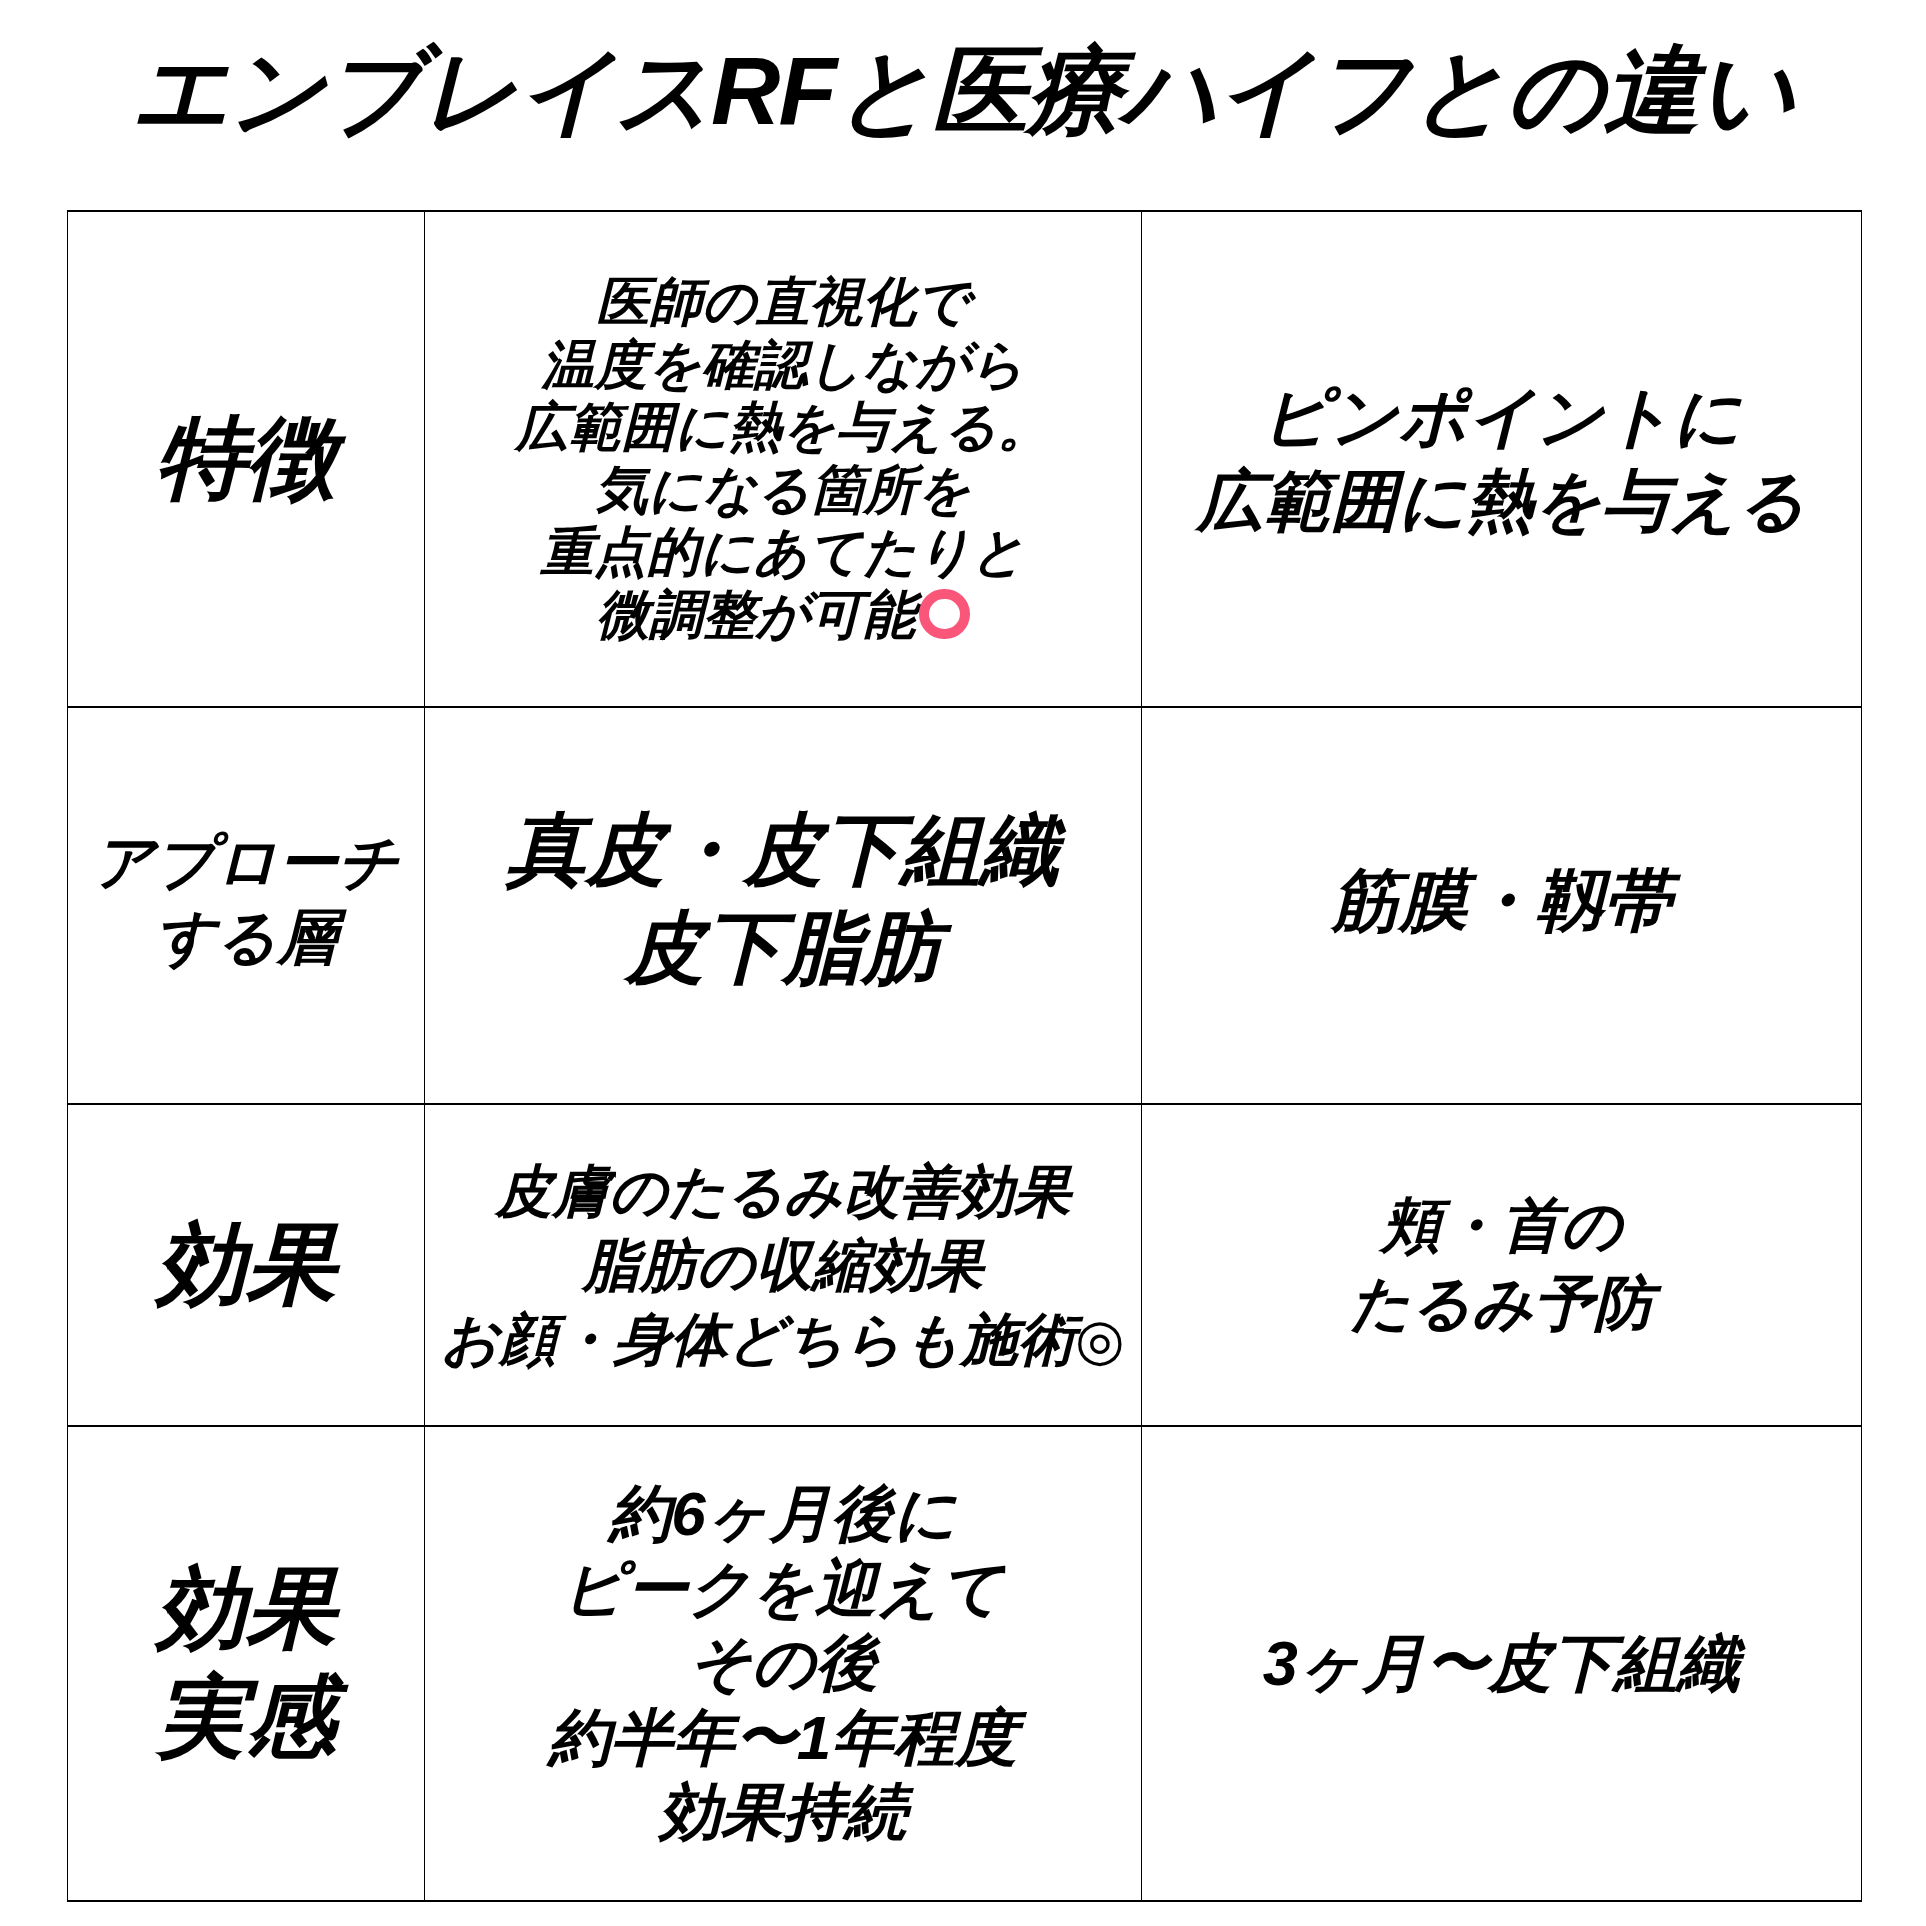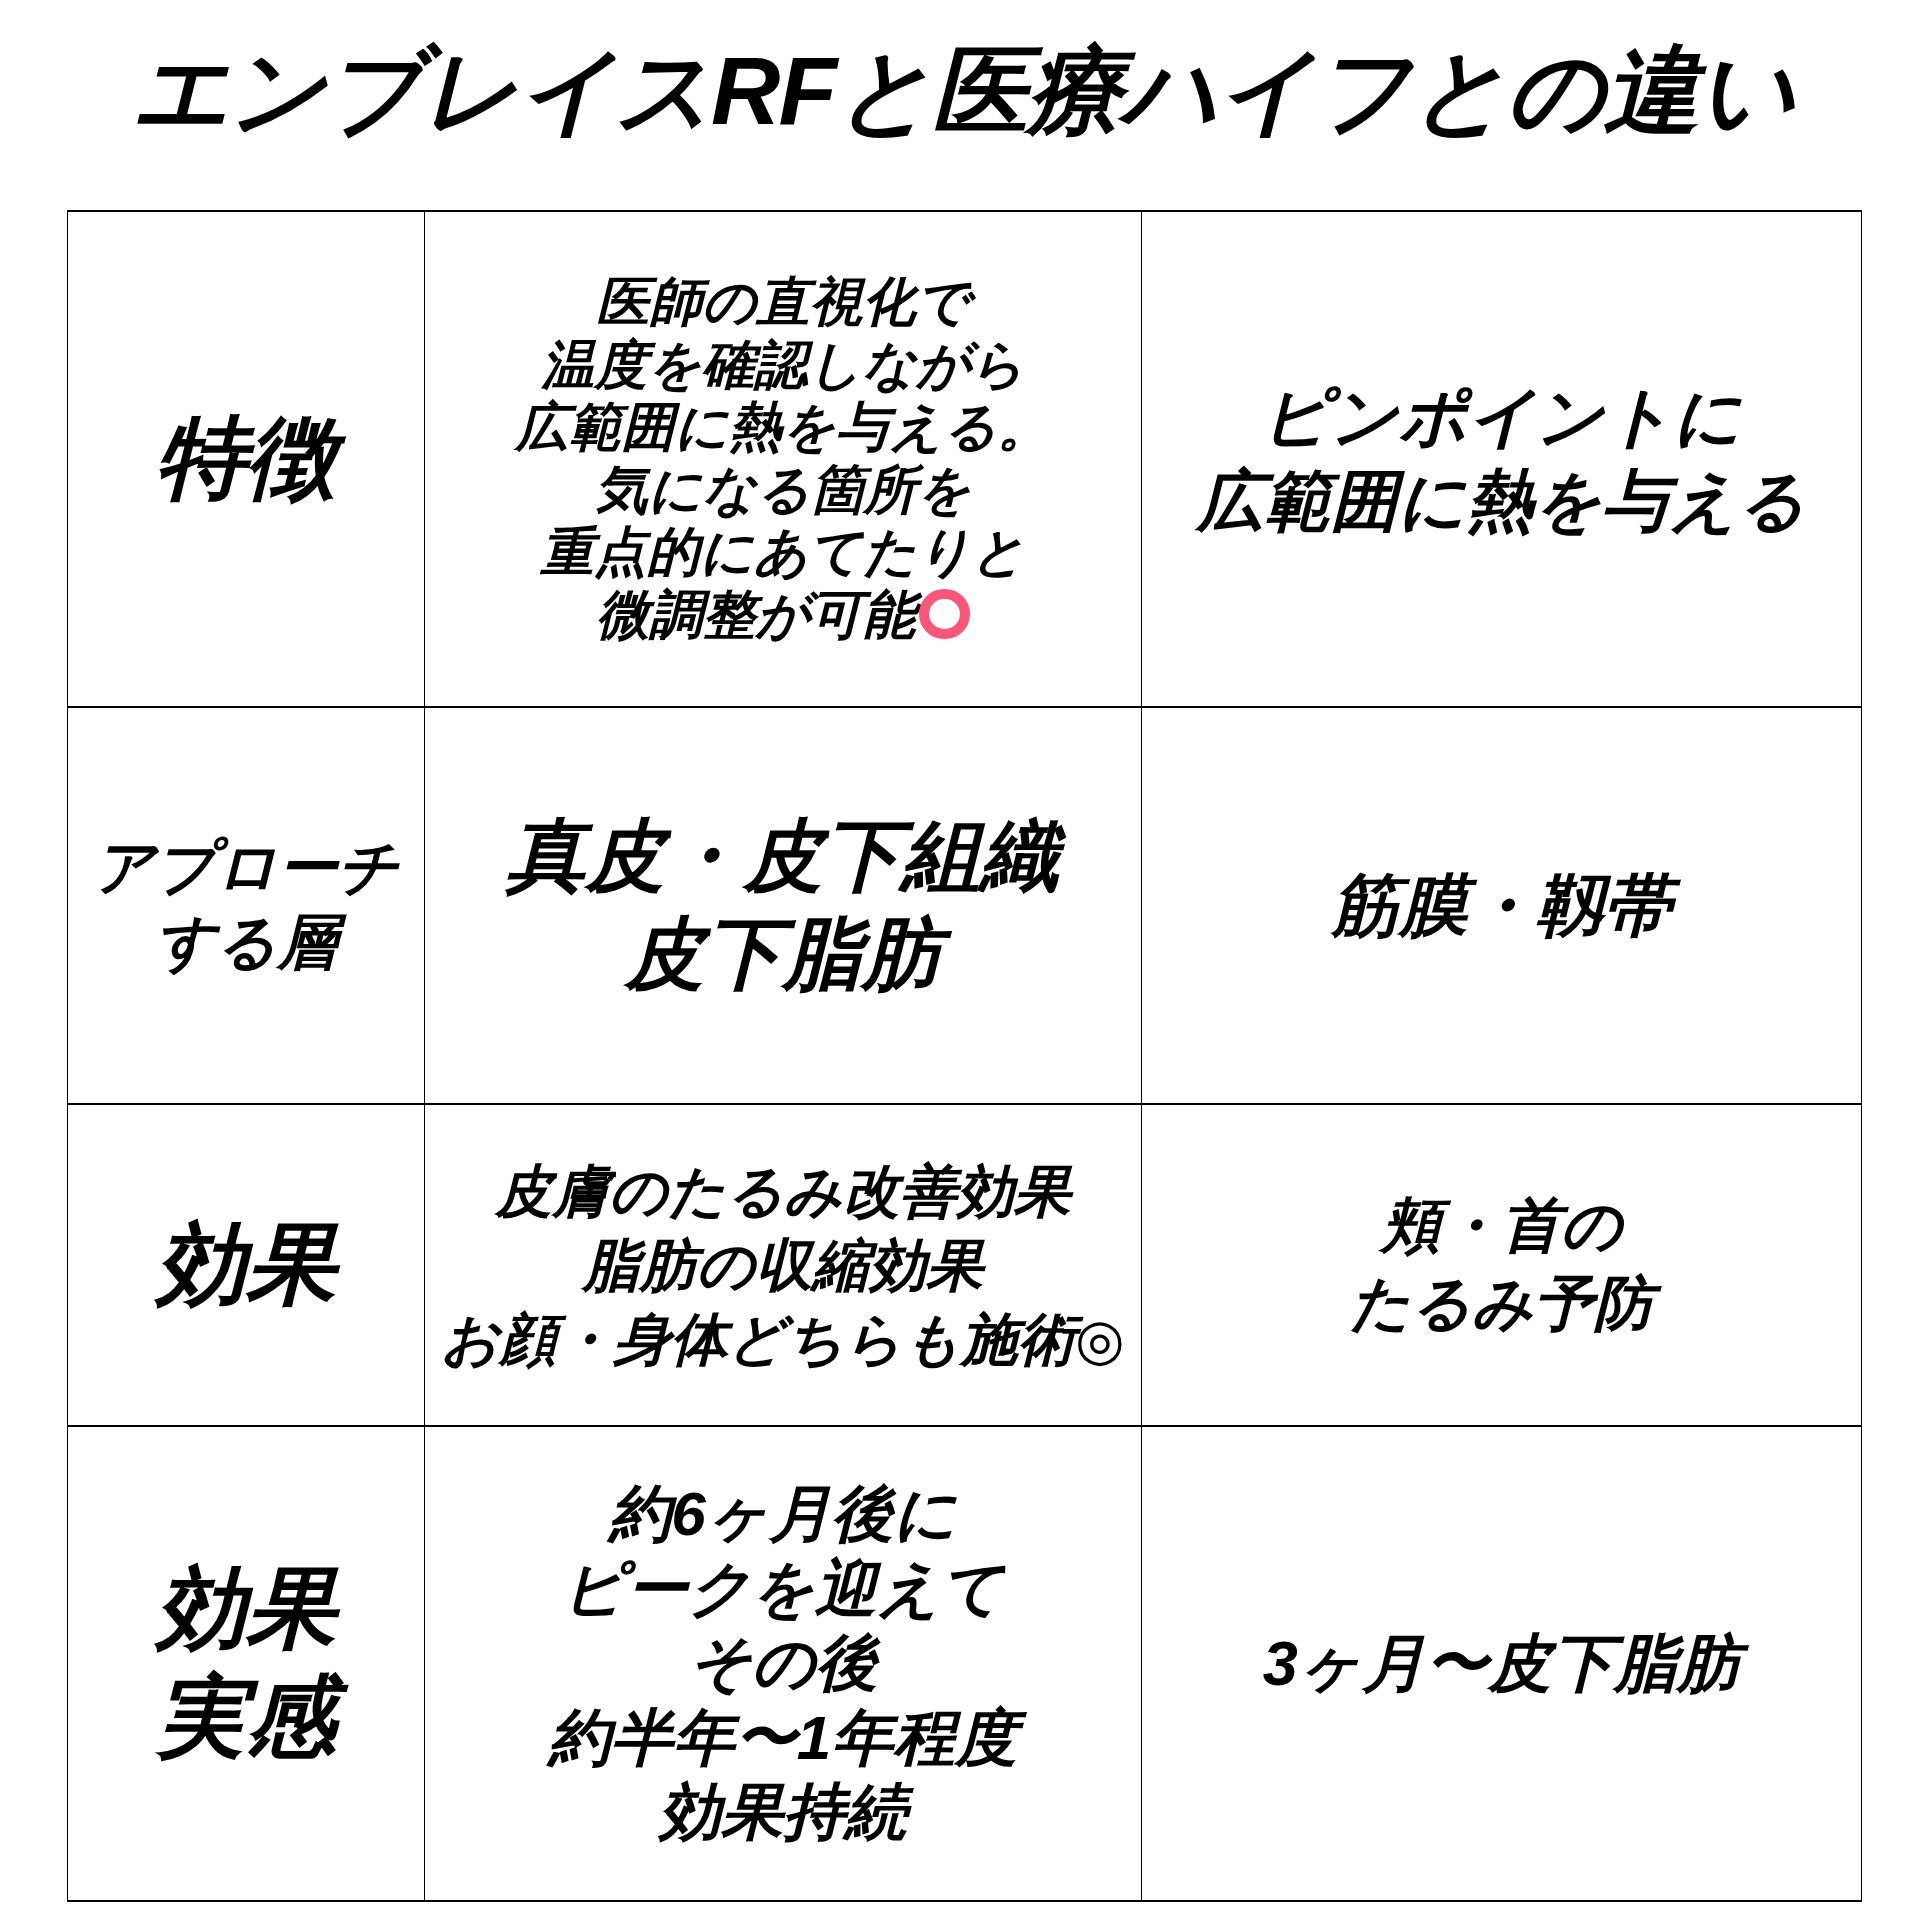--- a/index.html
+++ b/index.html
@@ -36,21 +36,21 @@
     border-left-width: 1.7px;
     border-right-width: 1.7px;
     vertical-align: middle;
     text-align: center;
     padding: 0 5.1px;
     overflow: hidden;
   }
   .pre { white-space: pre-line; }
   tr.rh0 { height: 149px; }
   tr.rh1 { height: 464px; }
-  tr.rh2 { height: 372px; }
+  tr.rh2 { height: 372px; font-family: Liberation Mono, monospace; }
   tr.rh3 { height: 301px; }
   tr.rh4 { height: 445px; }
   td.head  { font-size: 65px; line-height: 1.1; }
   td.head.embrace { background: var(--embrace-header-bg, #FFFF00); }
   td.head.hifu    { background: var(--hifu-header-bg, #F8A79A); }
   td.corner { background: var(--background, #FFFFFF); }
   td.rowlabel    { font-size: 90px; line-height: 1.22; margin-top: 28px; }
   td.rowlabel-sm { font-size: 60px;  line-height: 1.25; }
   td.r1c2 { font-size: 53px; line-height: 1.18; }
   td.r1c3 { font-size: 67px; line-height: 1.25; }
@@ -115,19 +115,19 @@
       </tr>
 
       <tr class="rh4">
         <td class="rowlabel pre">効果
 実感</td>
         <td class="r4c2 pre">約6ヶ月後に
 ピークを迎えて
 その後
 約半年〜1年程度
 効果持続</td>
-        <td class="r4c3 pre">3ヶ月〜皮下脂肪</td>
+        <td class="r4c3 pre">3ヶ月〜皮下組織</td>
       </tr>
     </tbody>
   </table>
 
 </div>
 
 
 </body></html>

